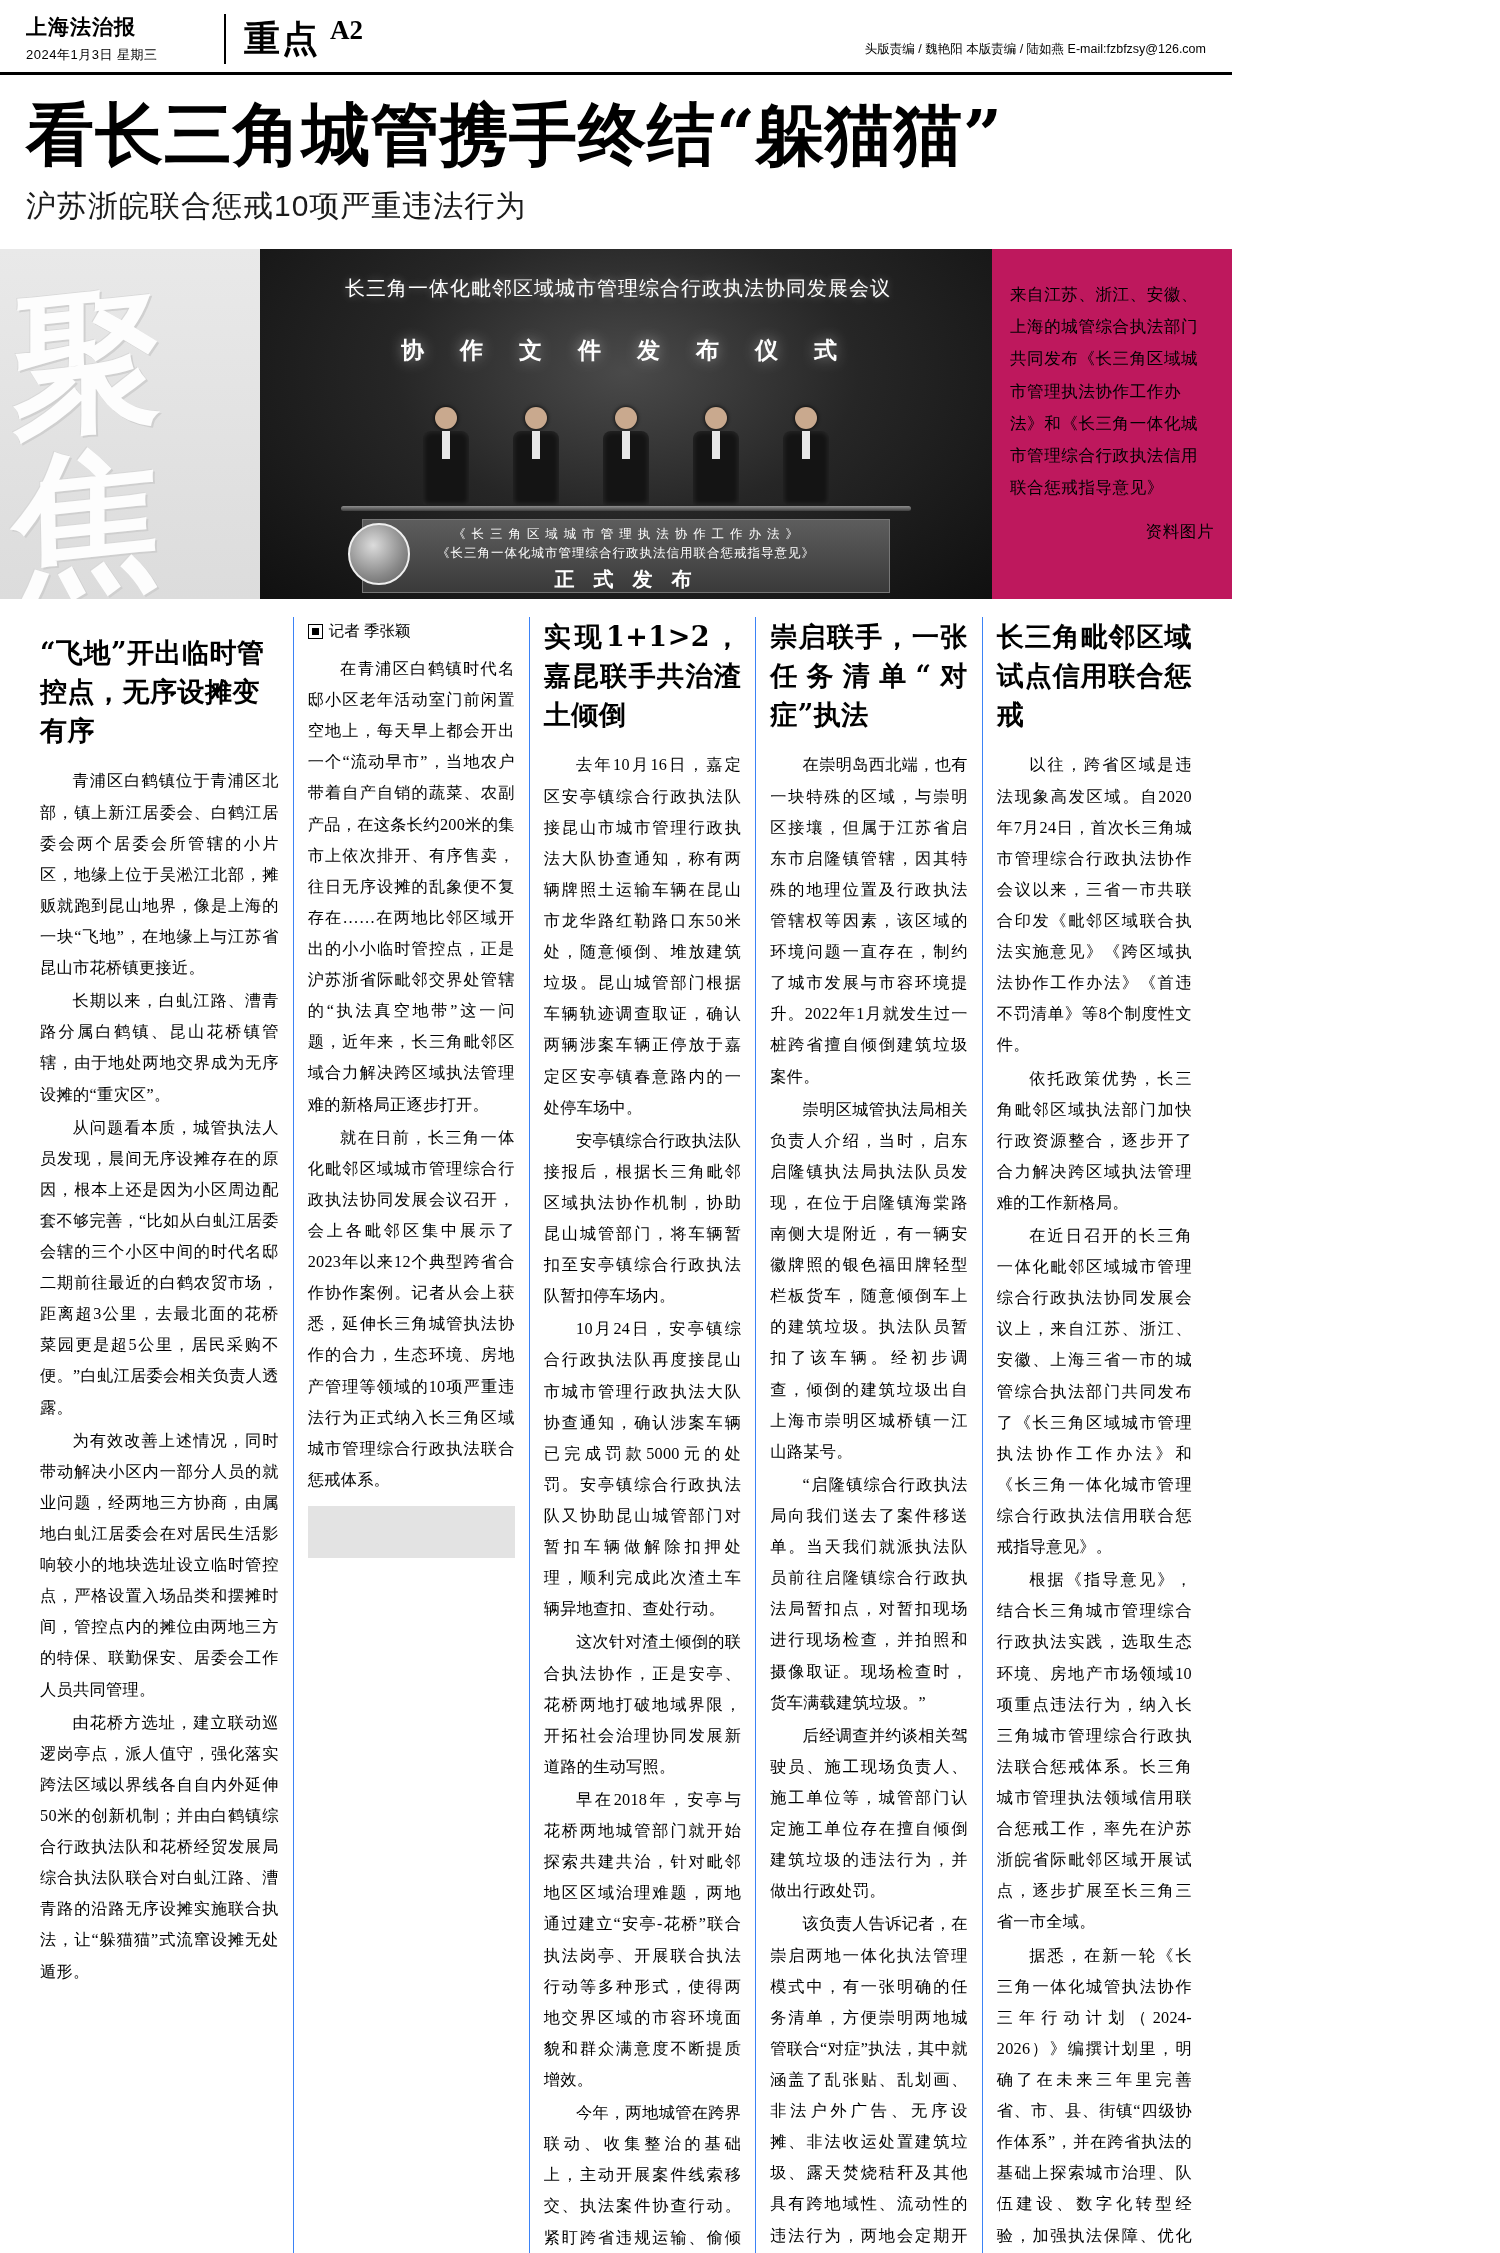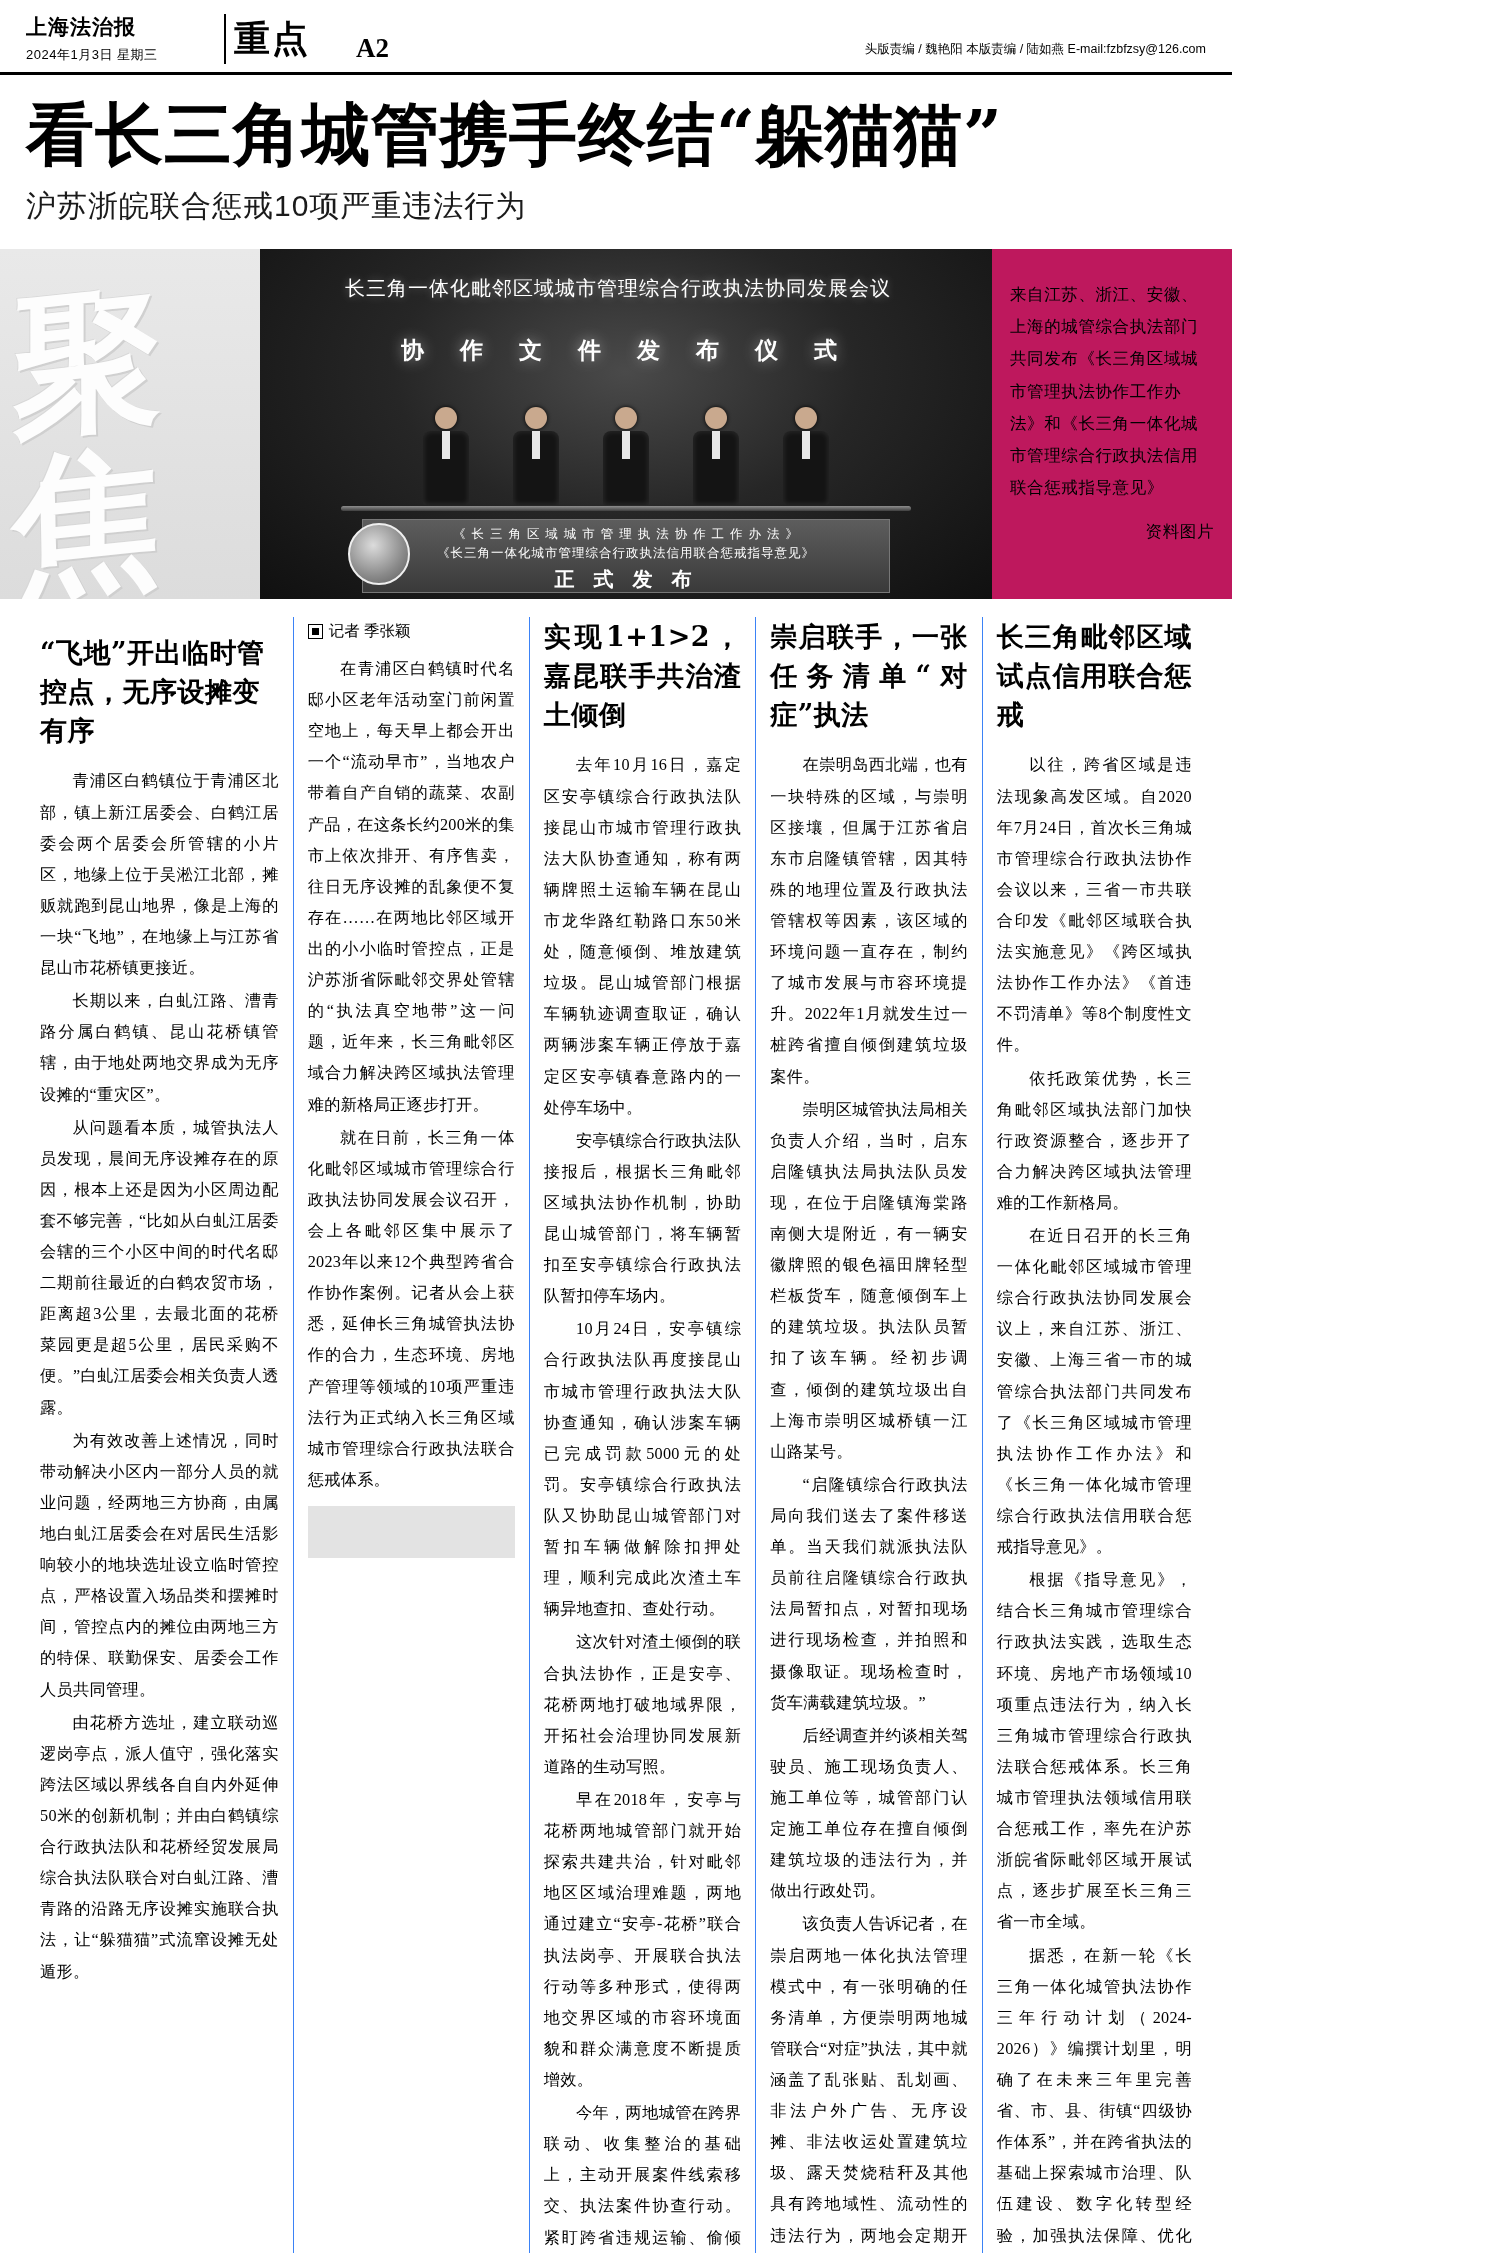--- a/index.html
+++ b/index.html
@@ -45,23 +45,22 @@
     line-height: 1.2;
   }
   .paper-date {
     font-size: 13px;
     margin-top: 7px;
     font-family: "Liberation Sans", sans-serif;
     letter-spacing: 0.5px;
   }
   .masthead-section {
     display: flex;
-    align-items: flex-end;
-    padding-left: 8px;
-    gap: 36px;
+    align-items: flex-start;
+    padding-left: 18px;
   }
   .section-name {
     font-size: 36px;
     font-weight: bold;
     letter-spacing: 2px;
     font-family: "DejaVu Serif", serif;
   }
   .section-page {
     font-size: 27px;
     font-weight: bold;

